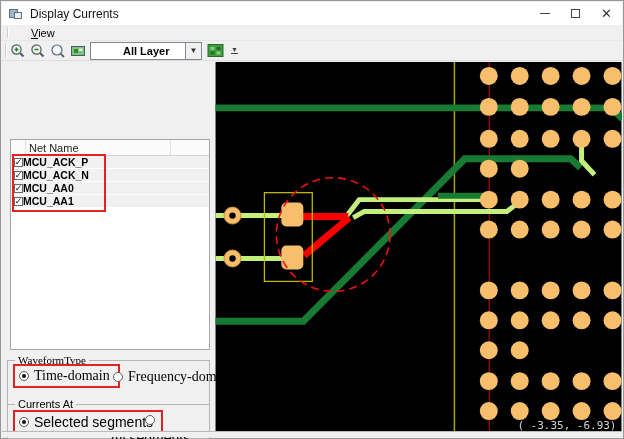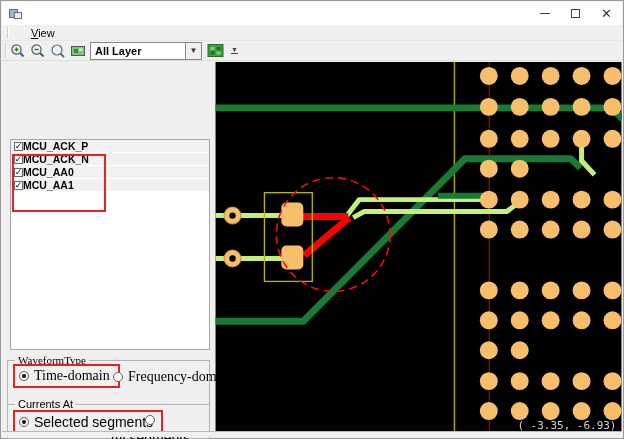--- a/index.html
+++ b/index.html
@@ -28,21 +28,21 @@
   .menu-grip{width:2px;height:11px;margin-left:2px;border-left:1px solid #cfcfcf;border-right:1px solid #fff;}
   .menu-item{padding:0 22px;font-size:11px;color:#000;}
   .menu-item::first-letter{text-decoration:underline;}
 
   
   .toolbar{position:absolute;left:1px;top:39px;right:1px;height:21px;background:#f0f0f0;
            display:flex;align-items:center;border-top:1px solid #e7e7e7;border-bottom:1px solid #dcdcdc;}
   .tb-grip{width:2px;height:15px;margin-left:3px;border-left:1px solid #cfcfcf;border-right:1px solid #fff;}
   .tb-btn{width:19px;height:18px;display:flex;align-items:center;justify-content:center;margin-left:1px;}
   .combo{width:112px;height:18px;margin-left:3px;background:#fff;border:1px solid #828790;
-         display:flex;align-items:center;position:relative;}
+         display:flex;align-items:center;position:relative;padding-left:28px;}
   .combo-value{font-size:11px;font-weight:bold;margin-left:4px;color:#000;}
   .combo-arrow{position:absolute;right:0;top:0;width:16px;height:100%;background:#f0f0f0;
                border-left:1px solid #828790;display:flex;align-items:center;justify-content:center;
                font-size:8px;color:#333;}
   .tb-overflow{margin-left:6px;font-size:8px;color:#444;line-height:1;display:flex;flex-direction:column;align-items:center;}
   .tb-overflow .bar{width:7px;height:1px;background:#444;margin-bottom:2px;}
 
   
   .left-panel{position:absolute;left:1px;top:61px;width:213px;bottom:7px;background:#f0f0f0;}
 
@@ -88,20 +88,21 @@
 <body>
 
 <div class="stage">
   <div class="window">
 
     <div class="titlebar">
       <span class="title-icon">
           <span class="sq1"></span>
           <span class="sq2"></span>
         </span>
+      <span class="title-text">Display Currents</span>
       <span class="win-controls">
         <span class="win-btn">
             <span class="minus"></span>
           </span>
         <span class="win-btn">
             <span class="boxg"></span>
           </span>
         <span class="win-btn">
             <span class="xg">✕</span>
           </span>
@@ -158,20 +159,25 @@
       </span>
       <span class="tb-overflow">
         <span style="font-size:7px;">▼</span>
           <span class="bar"></span>
       </span>
     </div>
 
     <div class="left-panel">
 
       <div class="net-list">
+        <div class="list-header">
+          <span class="hcell hc0"></span>
+          <span class="hcell hc1">Net Name</span>
+          <span class="hcell hc2"></span>
+        </div>
         <div>
             <div class="list-row">
               <span class="cbx">✓</span>
               <span class="row-label">MCU_ACK_P</span>
             </div>
             <div class="list-row">
               <span class="cbx">✓</span>
               <span class="row-label">MCU_ACK_N</span>
             </div>
             <div class="list-row">

